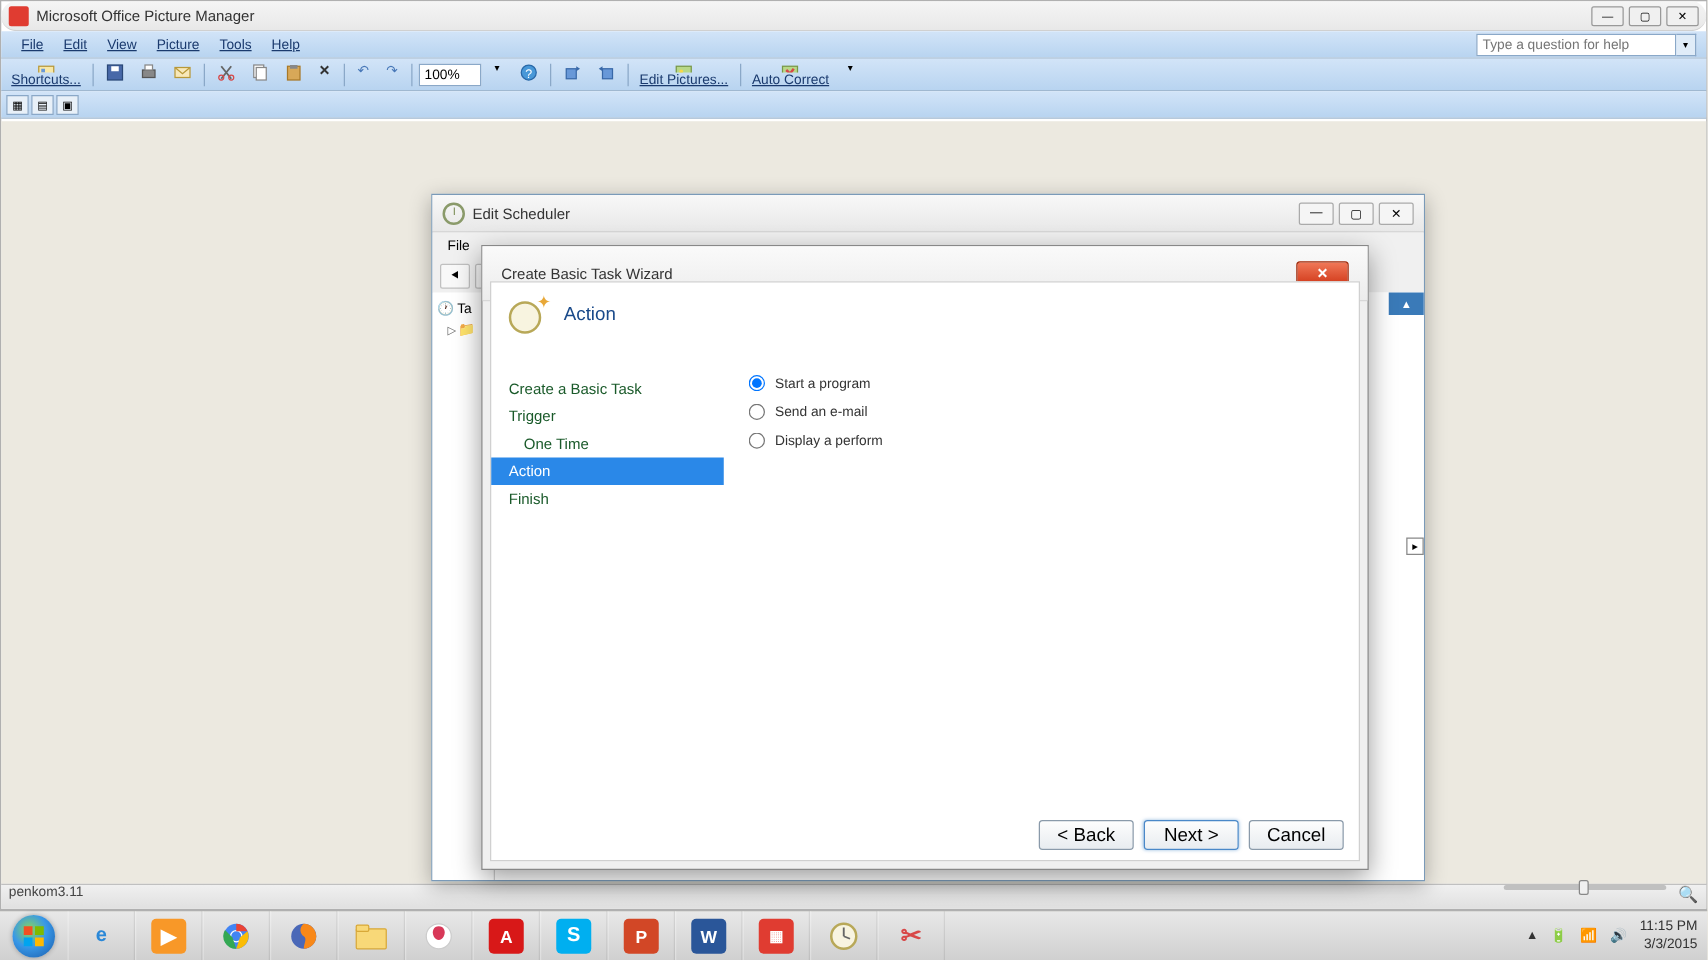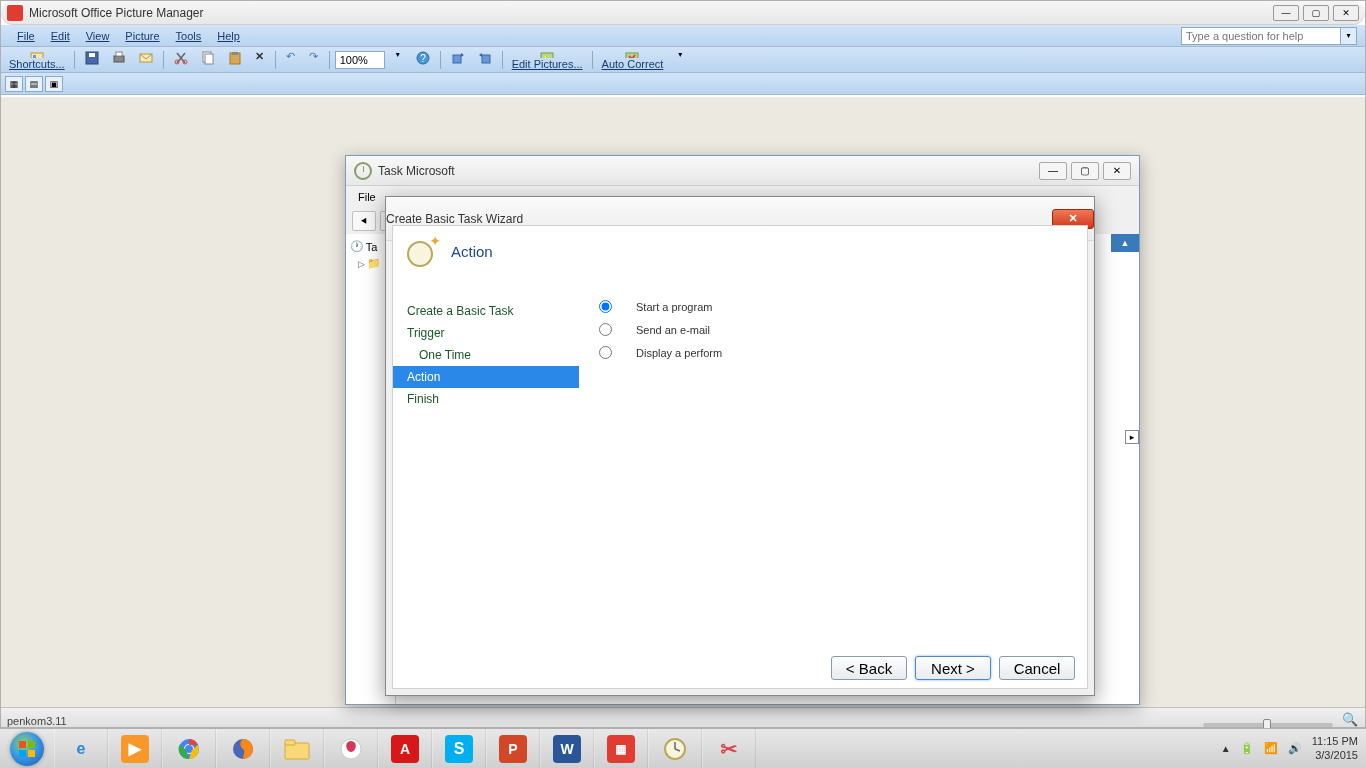--- a/index.html
+++ b/index.html
@@ -21,21 +21,21 @@
 .toolbar { height: 26px; background: linear-gradient(#d2e4f8,#b8d4f0); display: flex; align-items: center; padding: 0 4px; gap: 3px; border-bottom: 1px solid #a0b8d0; }
 .toolbar .tbtn { height: 20px; min-width: 20px; display: flex; align-items: center; font-size: 11px; padding: 0 4px; cursor: pointer; border-radius: 2px; flex-direction: column; }
 .toolbar .tlabel { font-size: 11px; color: #1a3a6e; text-decoration: underline; }
 .toolbar .sep { width: 1px; height: 18px; background: #8aa8c8; margin: 0 2px; }
 .zoom-box { width: 50px; height: 18px; border: 1px solid #8aa8c8; background: #fff; font-size: 11px; padding: 0 4px; display: flex; align-items: center; }
 
 .viewbar { height: 22px; background: linear-gradient(#d2e4f8,#b8d4f0); display: flex; align-items: center; padding: 0 4px; gap: 2px; border-bottom: 1px solid #a0b8d0; }
 .viewbar .vbtn { width: 18px; height: 16px; border: 1px solid #8aa8c8; background: #e8f0f8; cursor: pointer; font-size: 9px; display: flex; align-items: center; justify-content: center; }
 
 .canvas { position: absolute; top: 96px; left: 0; right: 0; bottom: 20px; background: #ece9e0; }
-.statusbar { position: absolute; bottom: 0; left: 0; right: 0; height: 20px; background: linear-gradient(#f0f0f0,#e0e0e0); border-top: 1px solid #c0c0c0; display: flex; align-items: flex-end; padding: 0 6px; font-size: 11px; color: #444; }
+.statusbar { position: absolute; bottom: 0; left: 0; right: 0; height: 20px; background: linear-gradient(#f0f0f0,#e0e0e0); border-top: 1px solid #c0c0c0; display: flex; align-items: flex-start; padding: 0 6px; font-size: 11px; color: #444; }
 .statusbar .zoom-slider { margin-left: auto; width: 130px; height: 4px; background: #c0c0c0; border-radius: 2px; position: relative; }
 .statusbar .zoom-slider .thumb { position: absolute; left: 60px; top: -4px; width: 8px; height: 12px; background: #f0f0f0; border: 1px solid #888; border-radius: 2px; }
 .statusbar .mag { margin-left: 10px; font-size: 13px; }
 
 
 .ts-window { position: absolute; left: 345px; top: 155px; width: 795px; height: 550px; background: #f0f0f0; border: 1px solid #7a9ab8; box-shadow: 0 4px 16px rgba(0,0,0,0.3); }
 .ts-titlebar { height: 30px; background: linear-gradient(#f8f8f8,#e8e8e8); display: flex; align-items: center; padding: 0 8px; border-bottom: 1px solid #d0d0d0; }
 .ts-titlebar .ts-icon { width: 18px; height: 18px; border: 2px solid #8a9a6a; border-radius: 50%; margin-right: 6px; position: relative; }
 .ts-titlebar .ts-icon::after { content: ''; position: absolute; top: 2px; left: 7px; width: 1px; height: 6px; background: #8a9a6a; }
 .ts-titlebar .ts-title { font-size: 12px; color: #333; flex: 1; }
@@ -46,37 +46,37 @@
 .ts-nav .navbtn { width: 24px; height: 20px; border: 1px solid #c0c0c0; background: #f8f8f8; border-radius: 2px; font-size: 11px; display: flex; align-items: center; justify-content: center; cursor: pointer; }
 .ts-body { position: absolute; top: 78px; left: 0; right: 0; bottom: 0; background: #fff; display: flex; }
 .ts-tree { width: 50px; border-right: 1px solid #d0d0d0; padding: 4px; font-size: 11px; }
 .ts-tree .tnode { display: flex; align-items: center; gap: 2px; padding: 2px 0; }
 .ts-right { flex: 1; background: #fff; position: relative; }
 .ts-right .collapse { position: absolute; right: 0; top: 0; width: 28px; height: 18px; background: #3a7ab8; display: flex; align-items: center; justify-content: center; color: #fff; font-size: 9px; }
 .ts-right .expand { position: absolute; right: 0; top: 196px; width: 14px; height: 14px; border: 1px solid #888; background: #fff; font-size: 9px; display: flex; align-items: center; justify-content: center; }
 
 
 .wizard { position: absolute; left: 385px; top: 196px; width: 710px; height: 500px; background: #f0f0f0; border: 1px solid #888; box-shadow: 0 6px 20px rgba(0,0,0,0.4); }
-.wiz-titlebar { height: 44px; background: linear-gradient(#fafafa,#ececec); display: flex; align-items: center; padding: 0 0; border-bottom: 1px solid #d8d8d8; }
+.wiz-titlebar { height: 44px; background: linear-gradient(#fafafa,#ececec); display: flex; align-items: center; padding: 0 15px; border-bottom: 1px solid #d8d8d8; }
 .wiz-titlebar .wtitle { font-size: 12px; color: #333; flex: 1; }
 .wiz-close { width: 42px; height: 20px; background: linear-gradient(#f07858,#d03818); border: 1px solid #a02808; border-radius: 3px; color: #fff; display: flex; align-items: center; justify-content: center; font-size: 11px; cursor: pointer; font-weight: bold; }
 .wiz-content { position: absolute; top: 28px; left: 6px; right: 6px; bottom: 6px; background: #fff; border: 1px solid #d0d0d0; }
 .wiz-header { height: 50px; display: flex; align-items: center; padding: 0 14px; gap: 12px; }
 .wiz-header .whicon { width: 32px; height: 32px; position: relative; }
 .wiz-header .whicon .clock { width: 26px; height: 26px; border: 2px solid #b8a858; border-radius: 50%; background: #f8f4e0; position: absolute; bottom: 0; left: 0; }
 .wiz-header .whicon .star { position: absolute; top: -2px; right: -2px; color: #e8a838; font-size: 14px; }
 .wiz-header .whtitle { font-size: 15px; color: #1a4a8a; }
 .wiz-main { display: flex; position: absolute; top: 60px; left: 0; right: 0; bottom: 44px; }
 .wiz-steps { width: 186px; padding-top: 14px; }
 .wiz-steps .step { font-size: 12px; color: #1a5a2a; padding: 4px 14px; cursor: pointer; }
 .wiz-steps .step.sub { padding-left: 26px; }
 .wiz-steps .step.active { background: #2a88e8; color: #fff; }
 .wiz-page { flex: 1; padding: 14px 20px; }
 .wiz-page .prompt { font-size: 11px; color: #333; margin-bottom: 30px; }
-.wiz-page .opt { display: flex; align-items: center; gap: 24px; font-size: 11px; color: #333; margin-bottom: 10px; }
+.wiz-page .opt { display: flex; align-items: center; gap: 8px; font-size: 11px; color: #333; margin-bottom: 10px; }
 .wiz-page .opt input { width: 13px; height: 13px; }
 .wiz-buttons { position: absolute; bottom: 8px; right: 12px; display: flex; gap: 8px; }
 .wiz-buttons button { width: 76px; height: 24px; font-size: 15px; border: 1px solid #8a9aaa; border-radius: 3px; background: linear-gradient(#fdfdfd,#e8ecf0); cursor: pointer; }
 .wiz-buttons button.primary { border-color: #4a88c8; box-shadow: 0 0 3px rgba(74,136,200,0.6); }
 
 
 .taskbar { position: absolute; bottom: 0; left: 0; width: 1366px; height: 40px; background: linear-gradient(#e8e8e8,#d0d0d0); border-top: 1px solid #b0b0b0; display: flex; align-items: center; }
 .start-btn { width: 54px; height: 40px; display: flex; align-items: center; justify-content: center; cursor: pointer; }
 .start-orb { width: 34px; height: 34px; border-radius: 50%; background: radial-gradient(circle at 40% 35%, #8ad858, #3898e8 45%, #1a5aa8); box-shadow: 0 0 4px rgba(0,0,0,0.3); display:flex; align-items:center; justify-content:center; }
 .tb-item { width: 54px; height: 40px; display: flex; align-items: center; justify-content: center; cursor: pointer; border-left: 1px solid rgba(255,255,255,0.3); border-right: 1px solid rgba(0,0,0,0.08); }
@@ -225,21 +225,21 @@
     <div class="zoom-slider">
         <div class="thumb"></div>
       </div>
     <span class="mag">🔍</span>
   </div>
 </div>
 
 <div class="ts-window">
   <div class="ts-titlebar">
     <div class="ts-icon"></div>
-    <div class="ts-title">Task Microsoft</div>
+    <div class="ts-title">Edit Scheduler</div>
     <div class="twin-btn">—</div>
     <div class="twin-btn">▢</div>
     <div class="twin-btn">✕</div>
   </div>
   <div class="ts-menubar">
     <span>File</span>
   </div>
   <div class="ts-nav">
     <div class="navbtn">⯇</div>
     <div class="navbtn">⯈</div>

